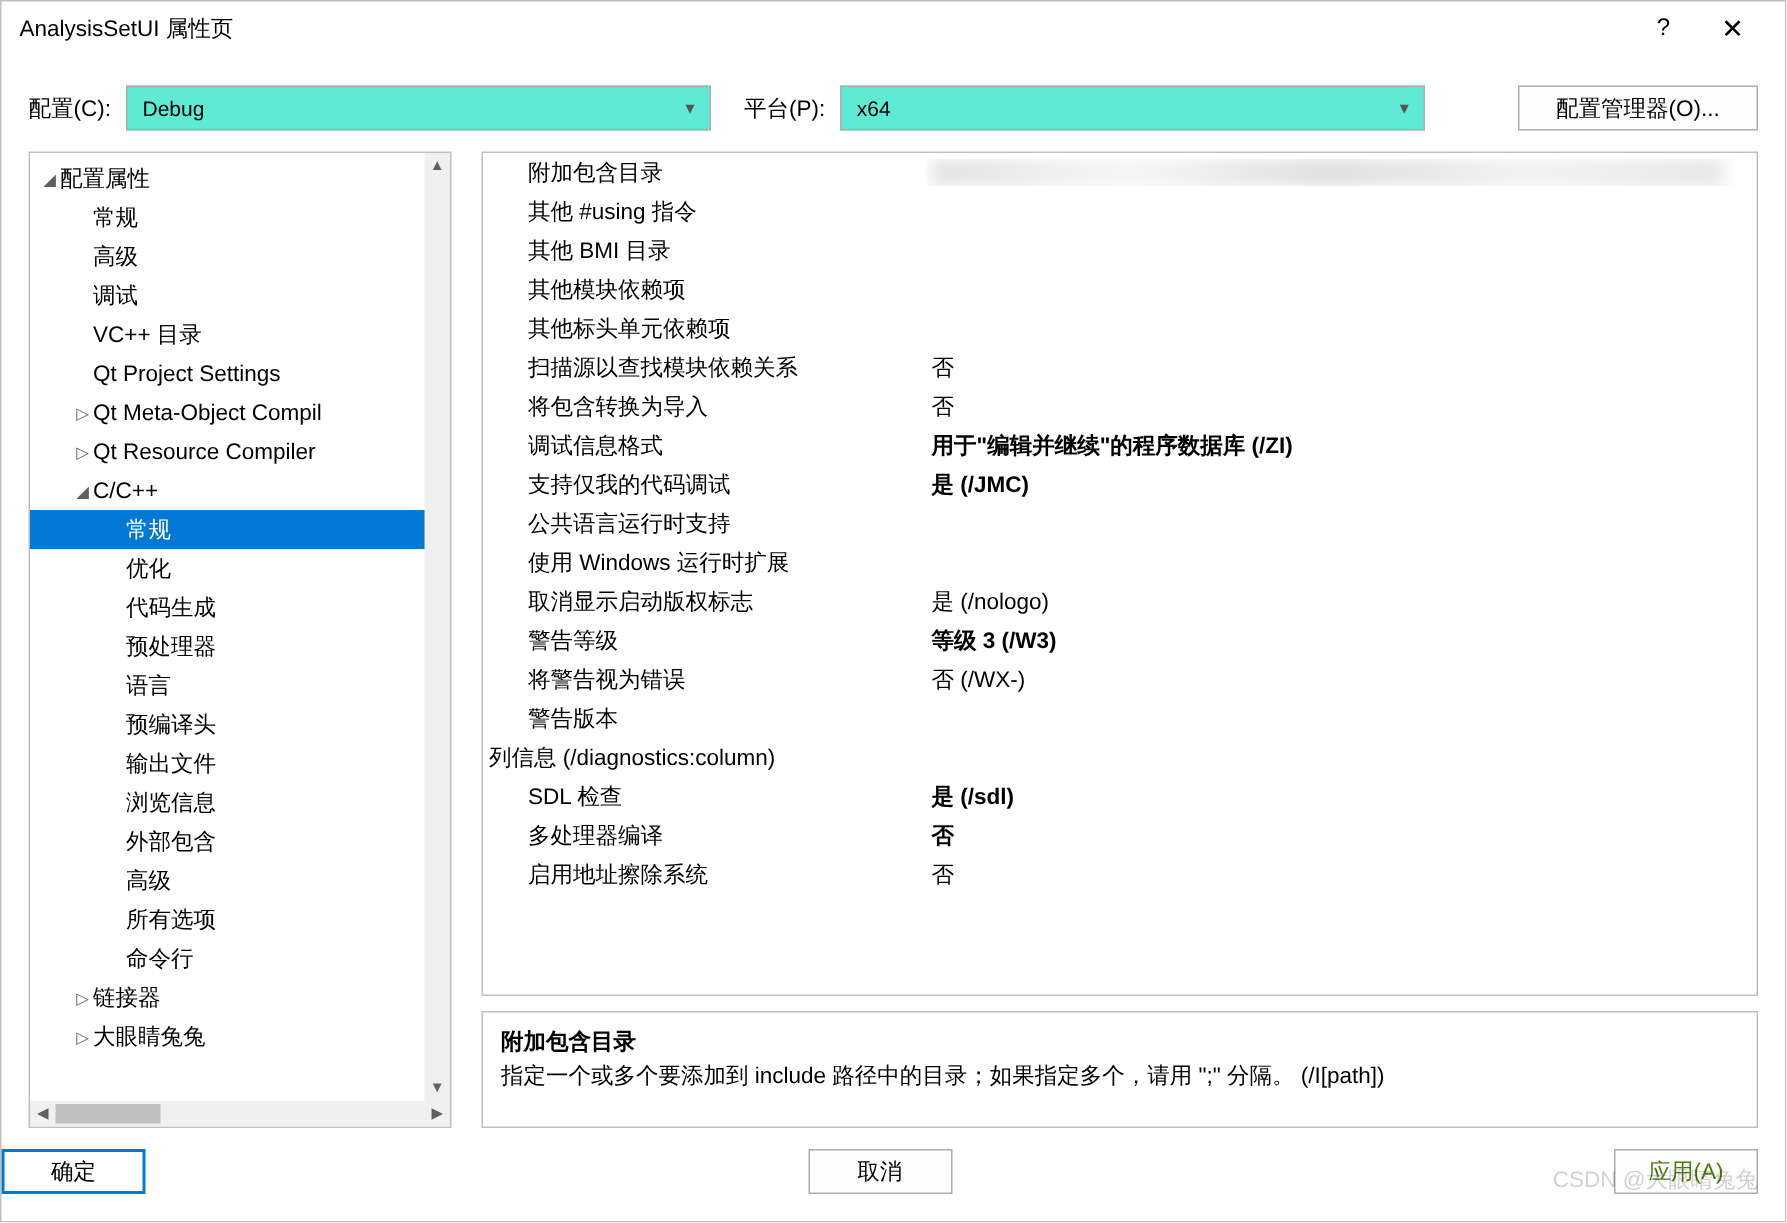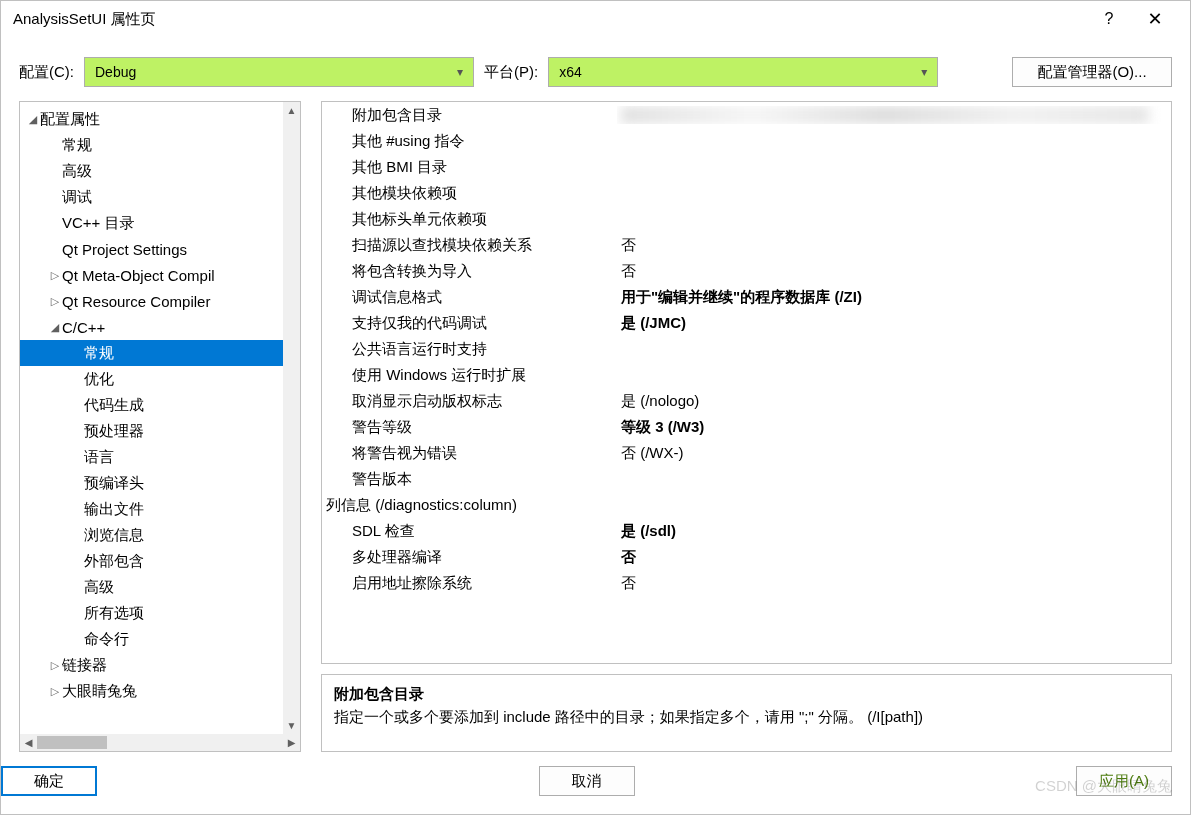--- a/index.html
+++ b/index.html
@@ -5,21 +5,21 @@
 * { box-sizing: border-box; margin: 0; padding: 0; }
 body { font-family: "Microsoft YaHei", "Segoe UI", sans-serif; font-size: 14px; background: #fff; color: #000; }
 .dialog { width: 1191px; height: 815px; border: 1px solid #c0c0c0; display: flex; flex-direction: column; position: relative; }
 .title-bar { height: 36px; display: flex; align-items: center; padding: 0 12px; }
 .title-bar .title { flex: 1; font-size: 15px; }
 .title-bar .help { width: 46px; text-align: center; font-size: 16px; cursor: pointer; }
 .title-bar .close { width: 46px; text-align: center; font-size: 18px; cursor: pointer; }
 .content { flex: 1; padding: 20px 18px 0 18px; display: flex; flex-direction: column; gap: 14px; }
 .top-row { display: flex; align-items: center; gap: 10px; }
 .lbl { font-size: 15px; white-space: nowrap; }
-.select { height: 30px; border: 1px solid #adadad; background: #bef264; display: flex; align-items: center; padding: 0 10px; justify-content: space-between; cursor: pointer; }
+.select { height: 30px; border: 1px solid #adadad; background: #5eead4; display: flex; align-items: center; padding: 0 10px; justify-content: space-between; cursor: pointer; }
 .select .arrow { font-size: 12px; color: #555; }
 .btn { height: 30px; border: 1px solid #adadad; background: #fdfdfd; padding: 0 14px; cursor: pointer; display: inline-flex; align-items: center; font-size: 15px; }
 .main-area { flex: 1; display: flex; gap: 20px; min-height: 0; }
 .tree-panel { width: 282px; border: 1px solid #c0c0c0; position: relative; display: flex; flex-direction: column; }
 .tree-scroll { flex: 1; overflow: hidden; padding: 4px 0; }
 .tree-item { height: 26px; display: flex; align-items: center; cursor: pointer; padding-left: 6px; font-size: 15px; white-space: nowrap; }
 .tree-item .twisty { display: inline-block; width: 14px; text-align: center; font-size: 11px; color: #606060; }
 .tree-item.selected { background: #0078d4; color: #fff; }
 .tree-vscroll { position: absolute; right: 0; top: 0; bottom: 17px; width: 17px; background: #f0f0f0; display: flex; flex-direction: column; }
 .tree-vscroll .up, .tree-vscroll .down { height: 17px; text-align: center; font-size: 10px; color: #606060; line-height: 17px; cursor: pointer; }
@@ -56,21 +56,21 @@
   </div>
 
   <div class="content">
 
     <div class="top-row">
       <span class="lbl">配置(C):</span>
       <div class="select" style="flex:0 0 390px">
         <span>Debug</span>
         <span class="arrow">▾</span>
       </div>
-      <span class="lbl" style="">平台(P):</span>
+      <span class="lbl" style="margin-left:12px">平台(P):</span>
       <div class="select" style="flex:0 0 390px">
         <span>x64</span>
         <span class="arrow">▾</span>
       </div>
       <div style="flex:1"></div>
       <button class="btn" style="min-width:160px;justify-content:center">配置管理器(O)...</button>
     </div>
 
     <div class="main-area">
 

